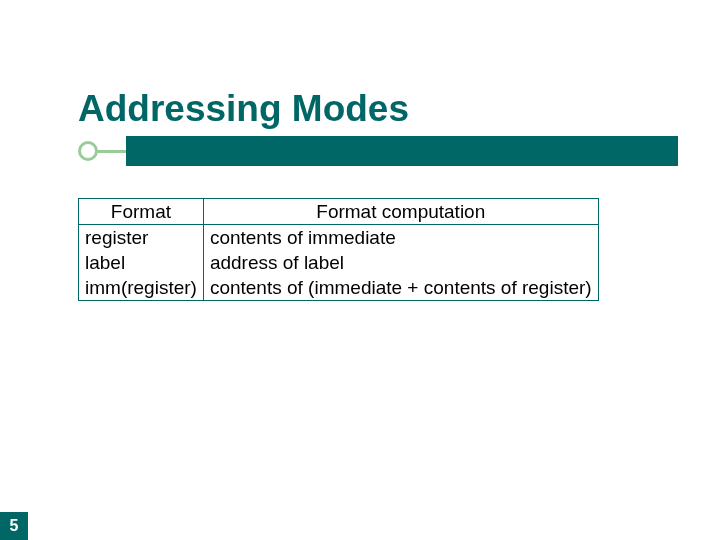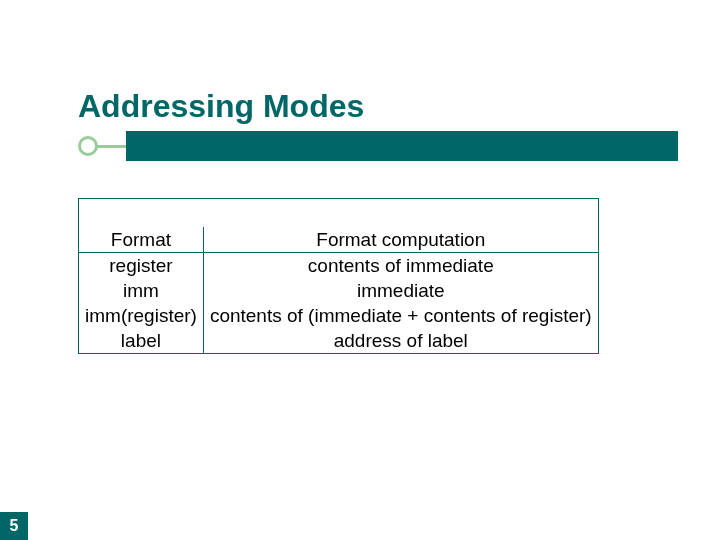--- a/index.html
+++ b/index.html
@@ -13,21 +13,21 @@
     position: relative;
     overflow: hidden;
   }
   .title-wrap {
     position: absolute;
     left: 78px;
     top: 88px;
     width: 600px;
   }
   .title {
-    font-size: 32px;
+    font-size: 37px;
     font-weight: bold;
     color: #006666;
     margin: 0 0 6px 0;
   }
   .bullet-row {
     display: flex;
     align-items: center;
     height: 30px;
   }
   .bullet-circle {
@@ -54,25 +54,24 @@
     position: absolute;
     left: 78px;
     top: 198px;
     border: 1px solid #006666;
     box-sizing: border-box;
     font-size: 19px;
     line-height: 25px;
   }
   table {
     border-collapse: collapse;
-    margin-top: 28px;
   }
   th, td {
     padding: 0 6px;
-    text-align: center;
+    text-align: left;
     font-weight: normal;
     vertical-align: top;
     white-space: nowrap;
   }
   thead th {
     border-bottom: 1px solid #006666;
     text-align: center;
   }
   th.col-a, td.col-a {
     border-right: 1px solid #006666;
@@ -111,28 +110,24 @@
         <th class="col-a">Format</th>
         <th class="col-b">Format computation</th>
       </tr>
     </thead>
     <tbody>
       <tr>
         <td class="col-a">register</td>
         <td class="col-b">contents of immediate</td>
       </tr>
       <tr>
-        <td class="col-a">imm</td>
-        <td class="col-b">immediate</td>
+        <td class="col-a">label</td>
+        <td class="col-b">address of label</td>
       </tr>
       <tr>
         <td class="col-a">imm(register)</td>
         <td class="col-b">contents of (immediate + contents of register)</td>
-      </tr>
-      <tr>
-        <td class="col-a">label</td>
-        <td class="col-b">address of label</td>
       </tr>
     </tbody>
   </table>
 </div>
 
 <div class="page-num">5</div>
 
 </body></html>

